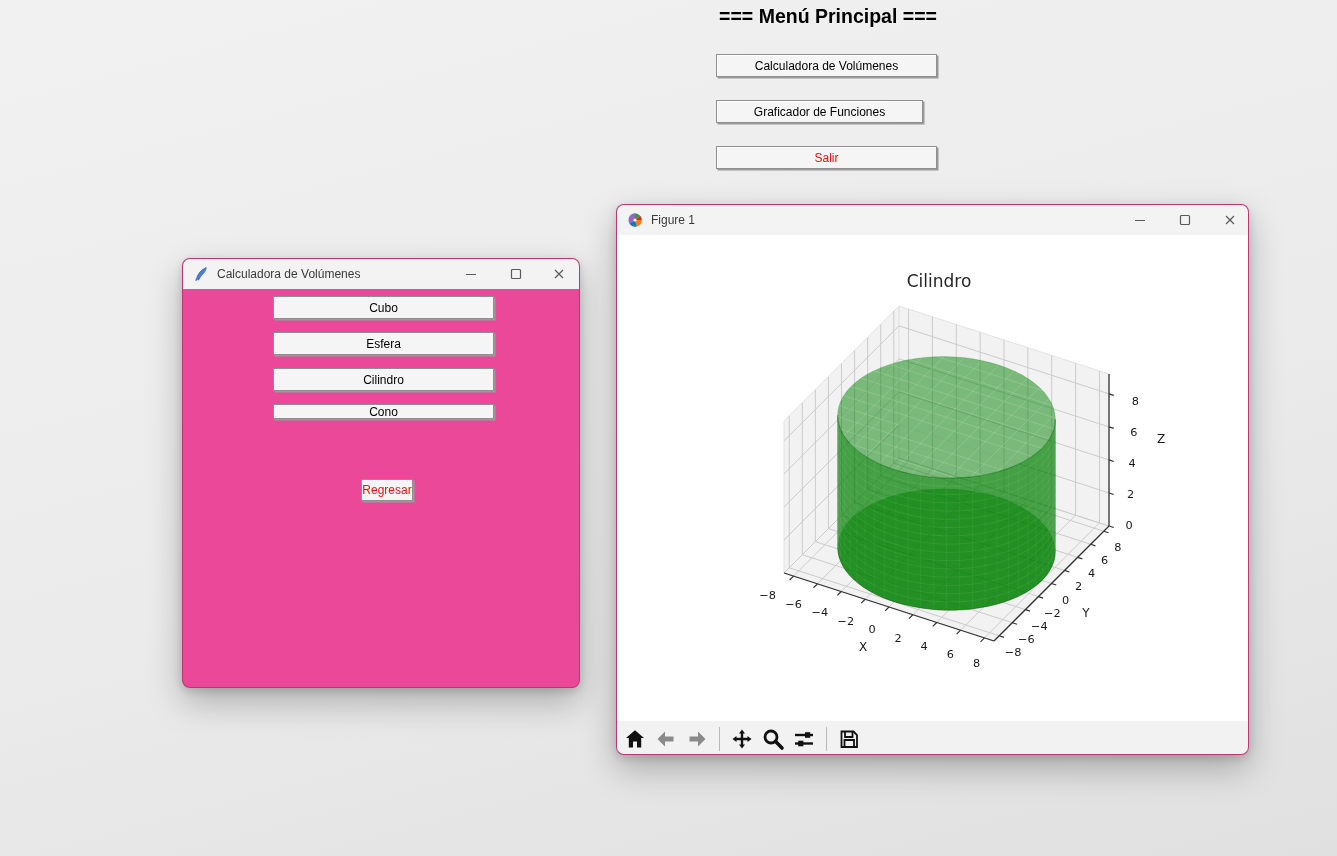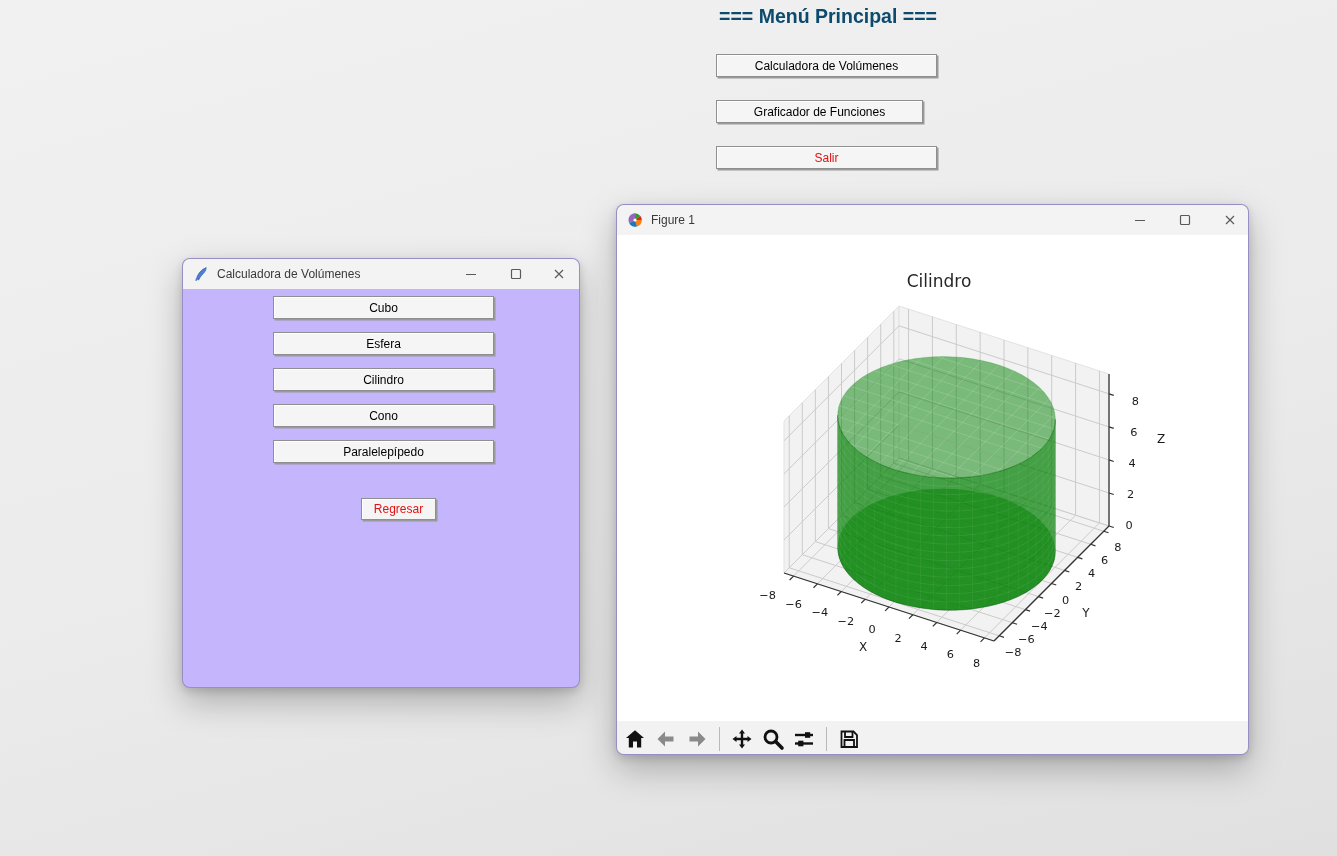--- a/index.html
+++ b/index.html
@@ -19,27 +19,27 @@
     box-shadow:1.5px 1.5px 0 #9a9a9a, inset 1px 1px 0 #ffffff;
     font:12px "Liberation Sans", sans-serif;
     color:#000;
     cursor:default;
     white-space:nowrap;
   }
 
   
   .mm-title {
     position:absolute; left:640px; top:5px; width:376px;
-    text-align:center; font-size:19.5px; font-weight:bold; color:#0c4a6e;
+    text-align:center; font-size:19.5px; font-weight:bold; color:#000000;
   }
 
   
   .window {
     position:absolute;
-    background:#c4b5fd;
+    background:#ec4899;
     border:1px solid rgba(0,0,0,0.22);
     border-radius:8px;
     box-shadow:0 14px 34px rgba(0,0,0,0.26), 0 3px 9px rgba(0,0,0,0.14);
     overflow:hidden;
   }
   .titlebar {
     position:absolute; left:0; top:0; right:0; height:30px;
     background:#f3f3f3;
     display:flex; align-items:center;
   }
@@ -90,23 +90,22 @@
     </div>
     <div class="winctl" style="left:353px;">
       <svg width="12" height="12" viewBox="0 0 12 12">
           <path d="M2 2 L10 10 M10 2 L2 10" stroke="#5a5a5a" stroke-width="1.2"></path>
         </svg>
     </div>
   </div>
   <button class="btn3d" style="left:90px;top:73px;width:221px;height:23px;">Esfera</button>
   <button class="btn3d" style="left:90px;top:37px;width:221px;height:23px;">Cubo</button>
   <button class="btn3d" style="left:90px;top:109px;width:221px;height:23px;">Cilindro</button>
-  <button class="btn3d" style="left:90px;top:145px;width:221px;height:23px;">Cono</button>
-  <button class="btn3d" style="left:90px;top:181px;width:221px;height:23px;">Paralelepípedo</button>
-  <button class="btn3d" style="left: 178px; top: 239px; width: 75px; height: 22px; color: rgb(224, 18, 18); text-align: center;">Regresar</button>
+  <button class="btn3d" style="left:90px;top:145px;width:221px;height:15px;">Cono</button>
+  <button class="btn3d" style="left: 178px; top: 220px; width: 52px; height: 22px; color: rgb(224, 18, 18); text-align: center;">Regresar</button>
 </div>
 
 <div class="window" style="left:616px;top:204px;width:633px;height:551px;">
   <div class="titlebar">
     <svg class="app-icon" viewBox="0 0 16 16">
       <path d="M8 8 L8 1.2 A6.8 6.8 0 0 1 13.2 3.8 Z" fill="#2ca02c"></path>
       <path d="M8 8 L13.2 3.8 A6.8 6.8 0 0 1 14.8 8 Z" fill="#d62728"></path>
       <path d="M8 8 L14.8 8 A6.8 6.8 0 0 1 10 14.5 Z" fill="#ff7f0e"></path>
       <path d="M8 8 L10 14.5 A6.8 6.8 0 0 1 2.2 11 Z" fill="#1f77b4"></path>
       <path d="M8 8 L2.2 11 A6.8 6.8 0 0 1 8 1.2 Z" fill="#9467bd"></path>

